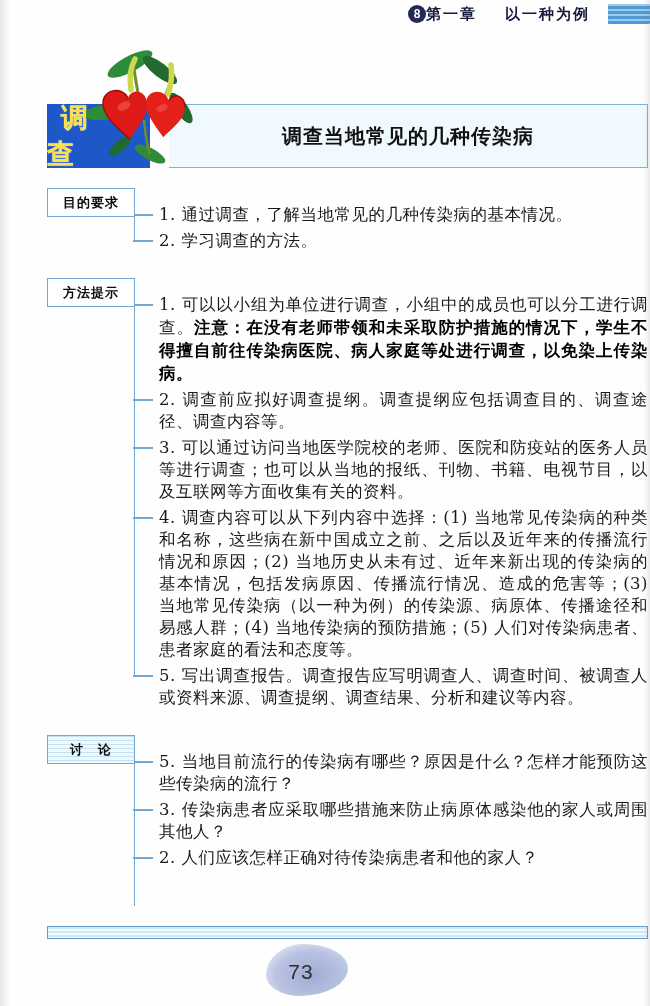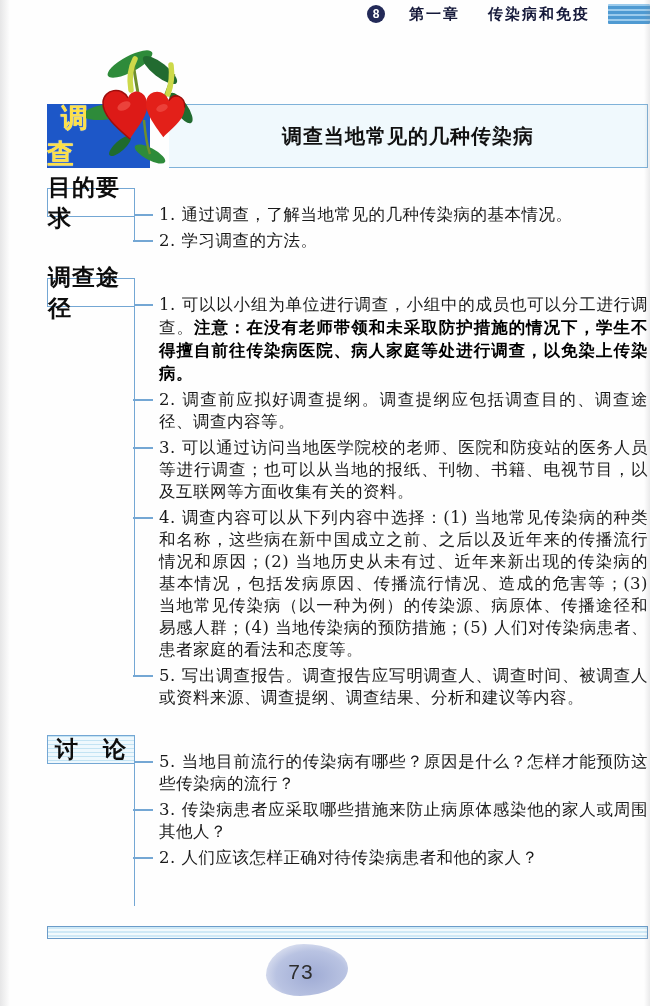--- a/index.html
+++ b/index.html
@@ -20,21 +20,21 @@
   .running-head {
     position:absolute; top:3px; left:0; right:0; height:22px;
     display:flex; align-items:center; justify-content:flex-end;
     font-family:"Liberation Sans","DejaVu Sans",sans-serif;
   }
   .badge {
     width:18px; height:18px; border-radius:50%; background:#232a58;
     color:#fff; font-size:12px; font-weight:bold;
     display:flex; align-items:center; justify-content:center;
   }
-  .chapter-label { margin-left:24px; font-size:15px; font-weight:bold; color:#15193a; letter-spacing:2px;}
+  .chapter-label { font-size:15px; font-weight:bold; color:#15193a; letter-spacing:2px;}
   .chapter-title { margin-left:28px; font-size:15px; font-weight:bold; color:#15193a; letter-spacing:2px;}
   .head-accent {
     margin-left:18px; width:42px; height:20px;
     background:repeating-linear-gradient(to bottom,#9ccbec 0 2px,#4f9ad2 2px 5px);
     border-radius:1px;
   }
 
   
   .flower { position:absolute; left:86px; top:48px; width:122px; height:126px; z-index:3; }
 
@@ -63,21 +63,21 @@
 
   
   .sections { position:absolute; left:47px; top:188px; width:601px; }
   .sec { position:relative; width:100%; }
   .sec + .sec { margin-top:26px; }
   .sec-box {
     position:absolute; left:0; top:0; width:88px; height:29px;
     background:#fff; border:1.5px solid #74a7d4;
     display:flex; align-items:center; justify-content:center;
     font-family:"Liberation Sans","DejaVu Sans",sans-serif;
-    font-weight:bold; font-size:23px; color:#0d0d0d; letter-spacing:1px;
+    font-weight:bold; font-size:13px; color:#0d0d0d; letter-spacing:1px;
     z-index:1;
   }
   .sec-box.striped {
     background:repeating-linear-gradient(to bottom,#c3e3f3 0 1.5px,#eef8fd 1.5px 4px);
   }
   .vline { position:absolute; left:86.5px; top:27px; width:1.5px; background:#74a7d4; }
   .sec-items { margin-left:112px; padding-top:12px; }
   .item {
     position:relative; margin:4px 0;
     font-size:16.5px; line-height:22px; letter-spacing:.5px;
@@ -113,21 +113,21 @@
 </head>
 <body>
 
 <div class="page">
 
   <div class="running-head">
     <div class="badge">
       <span>8</span>
     </div>
     <span class="chapter-label">第一章</span>
-    <span class="chapter-title">传染病和免疫</span>
+    <span class="chapter-title">以一种为例</span>
     <div class="head-accent"></div>
   </div>
 
   <svg class="flower" viewBox="0 0 122 126">
 
     <ellipse cx="44" cy="16" rx="25" ry="8" fill="#2e8b3a" transform="rotate(-28 44 16)"></ellipse>
     <ellipse cx="74" cy="22" rx="21" ry="7" fill="#226b30" transform="rotate(38 74 22)"></ellipse>
     <ellipse cx="20" cy="64" rx="23" ry="7.5" fill="#2e8b3a" transform="rotate(-8 20 64)"></ellipse>
     <ellipse cx="95" cy="60" rx="18" ry="6.5" fill="#226b30" transform="rotate(55 95 60)"></ellipse>
     <ellipse cx="64" cy="106" rx="17" ry="6" fill="#2e8b3a" transform="rotate(28 64 106)"></ellipse>
@@ -164,21 +164,21 @@
       </div>
       <div class="vline" style="height: 26px;"></div>
       <div class="sec-items">
           <div class="item"><span>1. 通过调查，了解当地常见的几种传染病的基本情况。</span></div>
           <div class="item"><span>2. 学习调查的方法。</span></div>
         </div>
     </section>
 
     <section class="sec">
       <div class="sec-box">
-        <span>调查途径</span>
+        <span>方法提示</span>
       </div>
       <div class="vline" style="height: 371px;"></div>
       <div class="sec-items">
           <div class="item"><span>1. 可以以小组为单位进行调查，小组中的成员也可以分工进行调查。</span><span class="note-bold">注意：在没有老师带领和未采取防护措施的情况下，学生不得擅自前往传染病医院、病人家庭等处进行调查，以免染上传染病。</span></div>
           <div class="item"><span>2. 调查前应拟好调查提纲。调查提纲应包括调查目的、调查途径、调查内容等。</span></div>
           <div class="item"><span>3. 可以通过访问当地医学院校的老师、医院和防疫站的医务人员等进行调查；也可以从当地的报纸、刊物、书籍、电视节目，以及互联网等方面收集有关的资料。</span></div>
           <div class="item"><span>4. 调查内容可以从下列内容中选择：(1) 当地常见传染病的种类和名称，这些病在新中国成立之前、之后以及近年来的传播流行情况和原因；(2) 当地历史从未有过、近年来新出现的传染病的基本情况，包括发病原因、传播流行情况、造成的危害等；(3) 当地常见传染病（以一种为例）的传染源、病原体、传播途径和易感人群；(4) 当地传染病的预防措施；(5) 人们对传染病患者、患者家庭的看法和态度等。</span></div>
           <div class="item"><span>5. 写出调查报告。调查报告应写明调查人、调查时间、被调查人或资料来源、调查提纲、调查结果、分析和建议等内容。</span></div>
         </div>
     </section>

